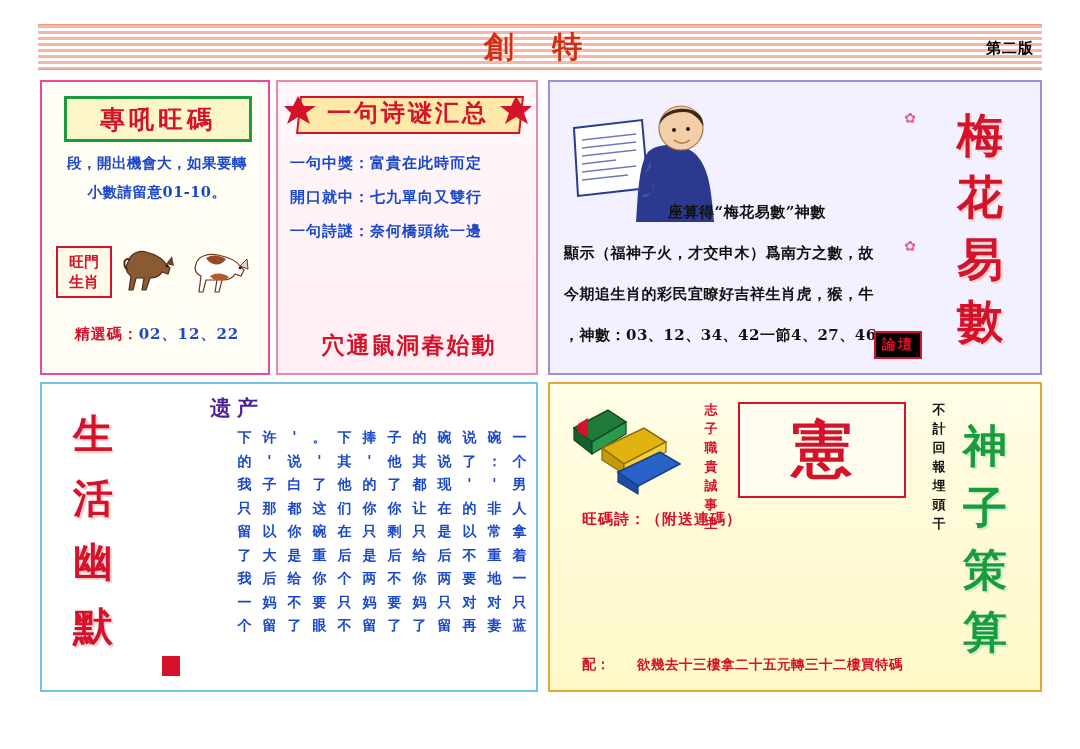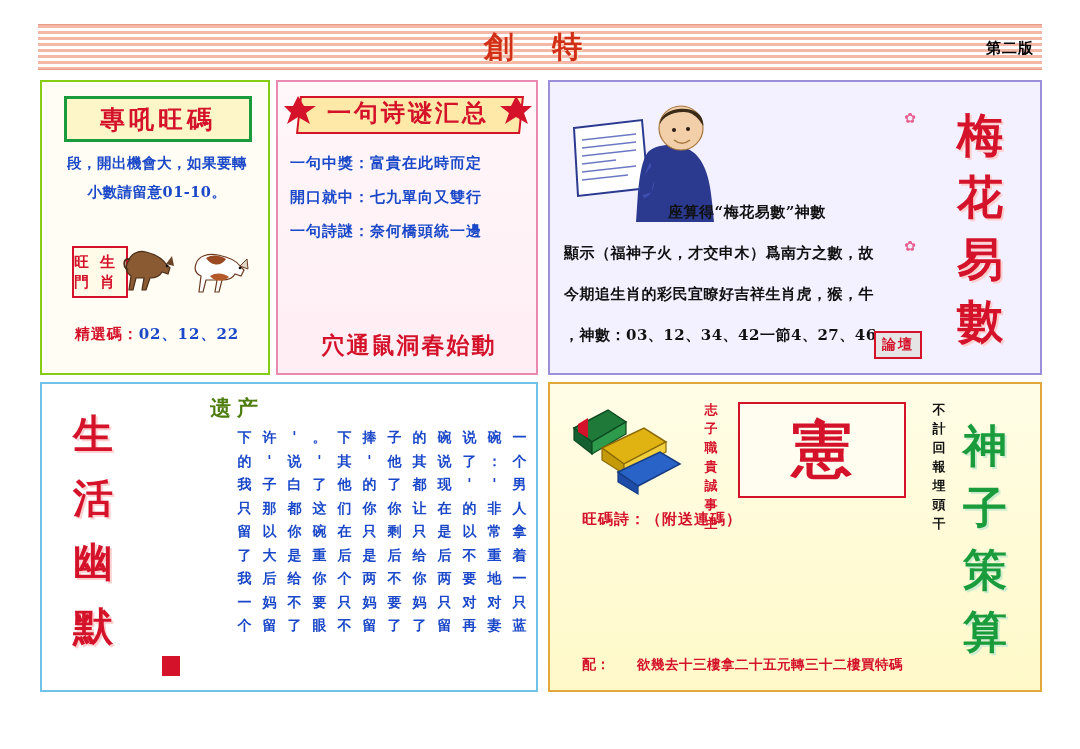--- a/index.html
+++ b/index.html
@@ -36,42 +36,42 @@
     font-size:15px;font-weight:bold;color:#000;
     letter-spacing:1px;
   }
 
   
   .panel{position:absolute;box-sizing:border-box;}
 
   
   #p1{
     left:40px;top:80px;width:230px;height:295px;
-    border:2px solid #84cc16;
+    border:2px solid #ec4899;
     background:#fffdf4;
   }
   #p1 .titlebox{
     position:absolute;left:22px;top:14px;width:182px;height:40px;
     border:3px solid #1a9c3c;background:#fdf6c8;
     display:flex;align-items:center;justify-content:center;
   }
   #p1 .titlebox span{
     font-family:"DejaVu Serif", serif;
     font-size:25px;font-weight:bold;color:#d4122a;letter-spacing:4px;
   }
   #p1 .body{
     position:absolute;left:10px;top:66px;width:210px;
     font-family:"DejaVu Serif", serif;
     font-size:14.5px;color:#1a48c8;font-weight:bold;
     line-height:29px;text-align:center;letter-spacing:.5px;
   }
   #p1 .shengxiao{
-    position:absolute;left:30px;top:164px;width:52px;height:48px;
+    position:absolute;left:14px;top:164px;width:52px;height:48px;
     border:2px solid #d4122a;background:#fffbe8;
-    display:flex;flex-direction:row;align-items:center;justify-content:center;
+    display:flex;flex-direction:column;align-items:center;justify-content:center;
     font-family:"DejaVu Serif", serif;
     font-size:15px;font-weight:bold;color:#d4122a;line-height:20px;
   }
   #p1 .animals{
     position:absolute;left:74px;top:158px;width:140px;height:56px;
     display:flex;align-items:flex-end;gap:8px;
   }
   #p1 .codes{
     position:absolute;left:8px;top:222px;width:214px;
     font-family:"DejaVu Serif", serif;
@@ -142,21 +142,21 @@
     position:absolute;right:8px;top:10px;width:104px;height:272px;
     display:flex;flex-direction:column;align-items:center;justify-content:center;
     font-family:"DejaVu Serif", serif;
     font-size:46px;font-weight:bold;color:#d4122a;
     line-height:62px;letter-spacing:0;
     text-shadow:2px 2px 0 #ffd0d0;
   }
   #p3 .flower{position:absolute;color:#e8608f;font-size:14px;}
   #p3 .forum{
     position:absolute;right:118px;bottom:14px;
-    padding:3px 6px;border:2px solid #d4122a;background:#e5e5e5;
+    padding:3px 6px;border:2px solid #d4122a;background:#000000;
     font-family:"DejaVu Serif", serif;
     font-size:14px;font-weight:bold;color:#d4122a;letter-spacing:2px;
   }
 
   
   #p4{
     left:40px;top:382px;width:498px;height:310px;
     border:2px solid #6fc3e8;
     background:#ffffff;
   }
@@ -164,21 +164,21 @@
     position:absolute;left:8px;top:18px;width:86px;height:280px;
     display:flex;flex-direction:column;align-items:center;
     font-family:"DejaVu Serif", serif;
     font-size:40px;font-weight:bold;color:#d4122a;
     line-height:64px;
     text-shadow:2px 2px 0 #ffd0d0;
   }
   #p4 .story-title{
     position:absolute;left:168px;top:10px;
     font-family:"DejaVu Serif", serif;
-    font-size:21px;font-weight:bold;color:#4d7c0f;letter-spacing:6px;
+    font-size:21px;font-weight:bold;color:#4c1d95;letter-spacing:6px;
   }
   #p4 .cols{
     position:absolute;left:104px;top:42px;width:386px;height:256px;
     display:flex;flex-direction:row-reverse;gap:0px;
     color:#1a48c8;
     font-family:"DejaVu Serif", serif;
     font-size:14px;font-weight:bold;
   }
   #p4 .col{
     width:25px;display:flex;flex-direction:column;align-items:center;

